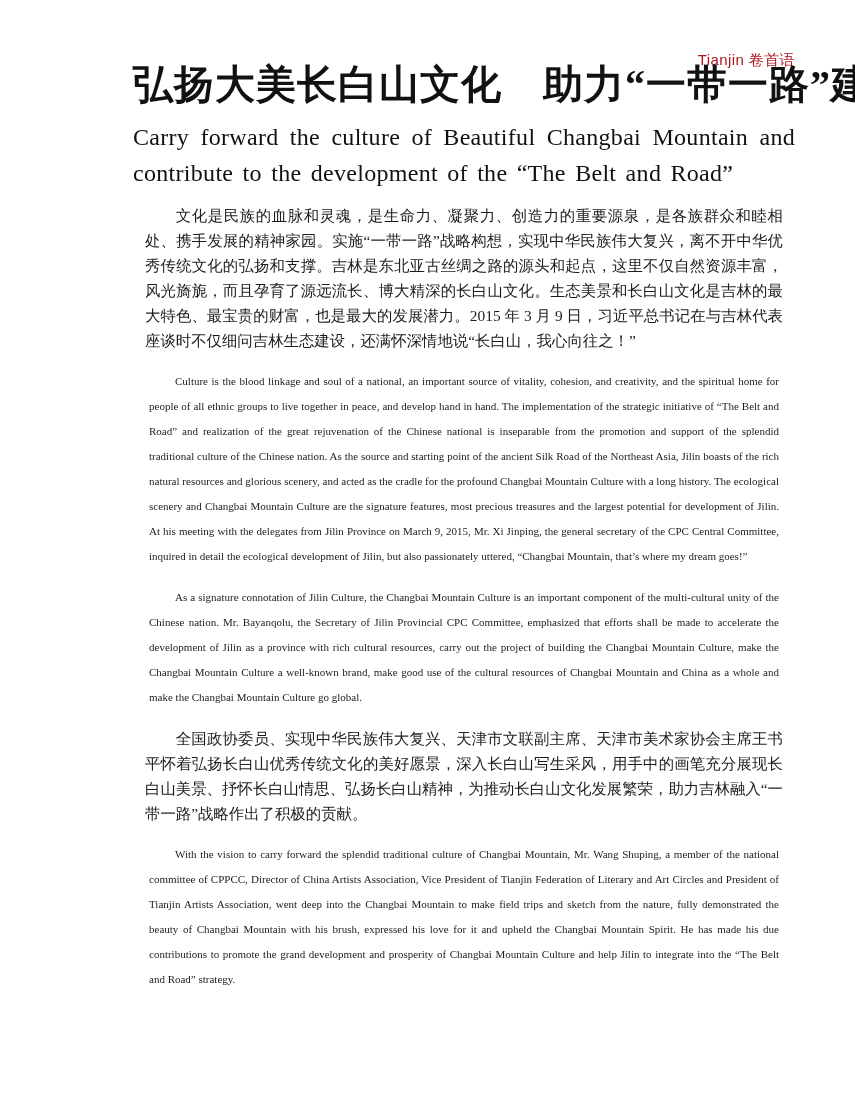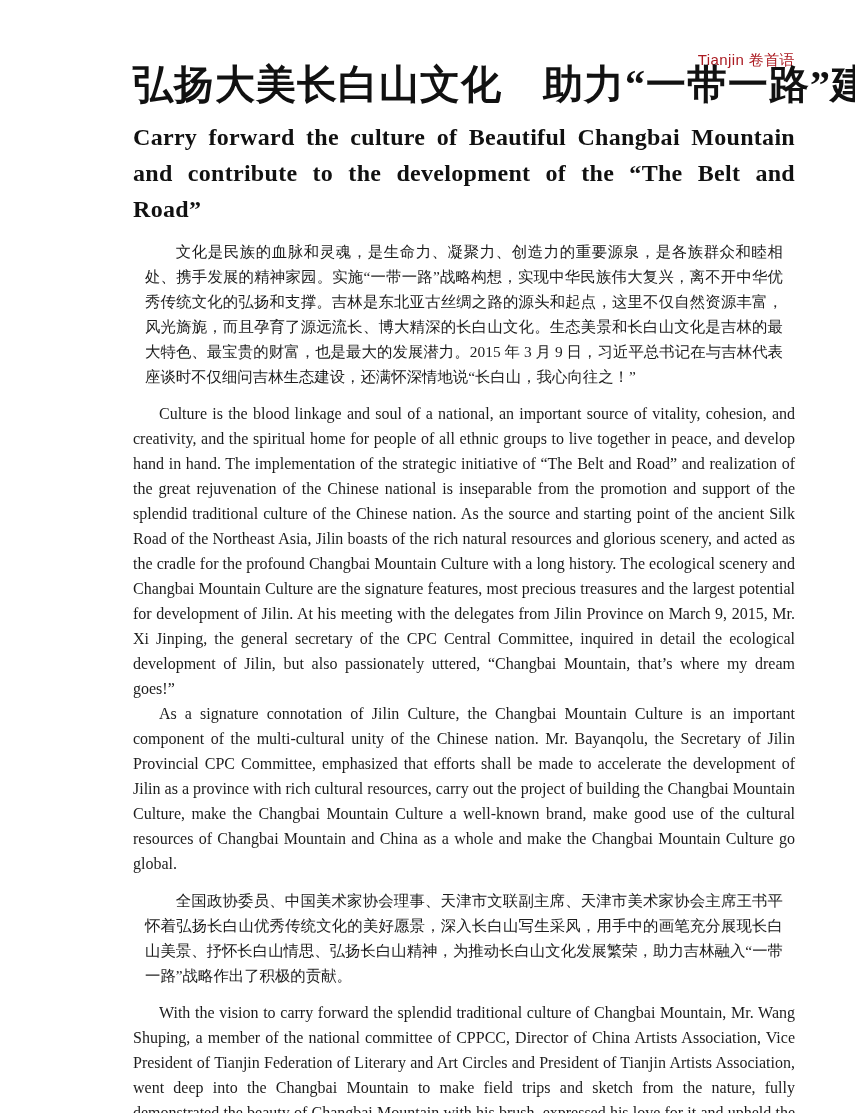--- a/index.html
+++ b/index.html
@@ -29,38 +29,38 @@
     font-size:40px;
     line-height:1.25;
     font-weight:700;
     letter-spacing:1px;
     white-space:nowrap;
     color:#111;
   }
   .title-en {
     margin:9px 0 0 0;
     font-size:24px;
-    font-weight:700;
+    font-weight:400;
     line-height:36px;
     text-align:justify;
     letter-spacing:0.3px;
     word-spacing:3px;
     color:#111;
   }
   p.zh {
     margin:12px;
     font-size:15.4px;
     line-height:25px;
     text-align:justify;
     text-indent:2em;
     color:#1c1c1c;
   }
   p.en {
-    margin:0;
-    font-size:16px;
+    margin:16px;
+    font-size:11px;
     line-height:25px;
     text-align:justify;
     text-indent:26px;
     color:#1c1c1c;
   }
   .first-block { margin-top:23px; }
   .block-gap  { margin-top:25px; }
 </style>
 </head>
 <body>
@@ -75,18 +75,18 @@
 
     <h2 class="title-en">Carry forward the culture of Beautiful Changbai Mountain and contribute to the development of the “The Belt and Road”</h2>
 
     <p class="zh first-block" lang="zh">文化是民族的血脉和灵魂，是生命力、凝聚力、创造力的重要源泉，是各族群众和睦相处、携手发展的精神家园。实施“一带一路”战略构想，实现中华民族伟大复兴，离不开中华优秀传统文化的弘扬和支撑。吉林是东北亚古丝绸之路的源头和起点，这里不仅自然资源丰富，风光旖旎，而且孕育了源远流长、博大精深的长白山文化。生态美景和长白山文化是吉林的最大特色、最宝贵的财富，也是最大的发展潜力。2015 年 3 月 9 日，习近平总书记在与吉林代表座谈时不仅细问吉林生态建设，还满怀深情地说“长白山，我心向往之！”</p>
 
     <p class="en" lang="en">Culture is the blood linkage and soul of a national, an important source of vitality, cohesion, and creativity, and the spiritual home for people of all ethnic groups to live together in peace, and develop hand in hand. The implementation of the strategic initiative of “The Belt and Road” and realization of the great rejuvenation of the Chinese national is inseparable from the promotion and support of the splendid traditional culture of the Chinese nation. As the source and starting point of the ancient Silk Road of the Northeast Asia, Jilin boasts of the rich natural resources and glorious scenery, and acted as the cradle for the profound Changbai Mountain Culture with a long history. The ecological scenery and Changbai Mountain Culture are the signature features, most precious treasures and the largest potential for development of Jilin. At his meeting with the delegates from Jilin Province on March 9, 2015, Mr. Xi Jinping, the general secretary of the CPC Central Committee, inquired in detail the ecological development of Jilin, but also passionately uttered, “Changbai Mountain, that’s where my dream goes!”</p>
 
 
     <p class="en" lang="en">As a signature connotation of Jilin Culture, the Changbai Mountain Culture is an important component of the multi-cultural unity of the Chinese nation. Mr. Bayanqolu, the Secretary of Jilin Provincial CPC Committee, emphasized that efforts shall be made to accelerate the development of Jilin as a province with rich cultural resources, carry out the project of building the Changbai Mountain Culture, make the Changbai Mountain Culture a well-known brand, make good use of the cultural resources of Changbai Mountain and China as a whole and make the Changbai Mountain Culture go global.</p>
 
-    <p class="zh block-gap" lang="zh">全国政协委员、中国美术家协会理事、天津市文联副主席、天津市美术家协会主席王书平怀着弘扬长白山优秀传统文化的美好愿景，深入长白山写生采风，用手中的画笔充分展现长白山美景、抒怀长白山情思、弘扬长白山精神，为推动长白山文化发展繁荣，助力吉林融入“一带一路”战略作出了积极的贡献。</p>
+    <p class="zh block-gap" lang="zh">全国政协委员、实现中华民族伟大复兴、天津市文联副主席、天津市美术家协会主席王书平怀着弘扬长白山优秀传统文化的美好愿景，深入长白山写生采风，用手中的画笔充分展现长白山美景、抒怀长白山情思、弘扬长白山精神，为推动长白山文化发展繁荣，助力吉林融入“一带一路”战略作出了积极的贡献。</p>
 
     <p class="en" lang="en">With the vision to carry forward the splendid traditional culture of Changbai Mountain, Mr. Wang Shuping, a member of the national committee of CPPCC, Director of China Artists Association, Vice President of Tianjin Federation of Literary and Art Circles and President of Tianjin Artists Association, went deep into the Changbai Mountain to make field trips and sketch from the nature, fully demonstrated the beauty of Changbai Mountain with his brush, expressed his love for it and upheld the Changbai Mountain Spirit. He has made his due contributions to promote the grand development and prosperity of Changbai Mountain Culture and help Jilin to integrate into the “The Belt and Road” strategy.</p>
 
   </div>
 </div>
 
 </body></html>

